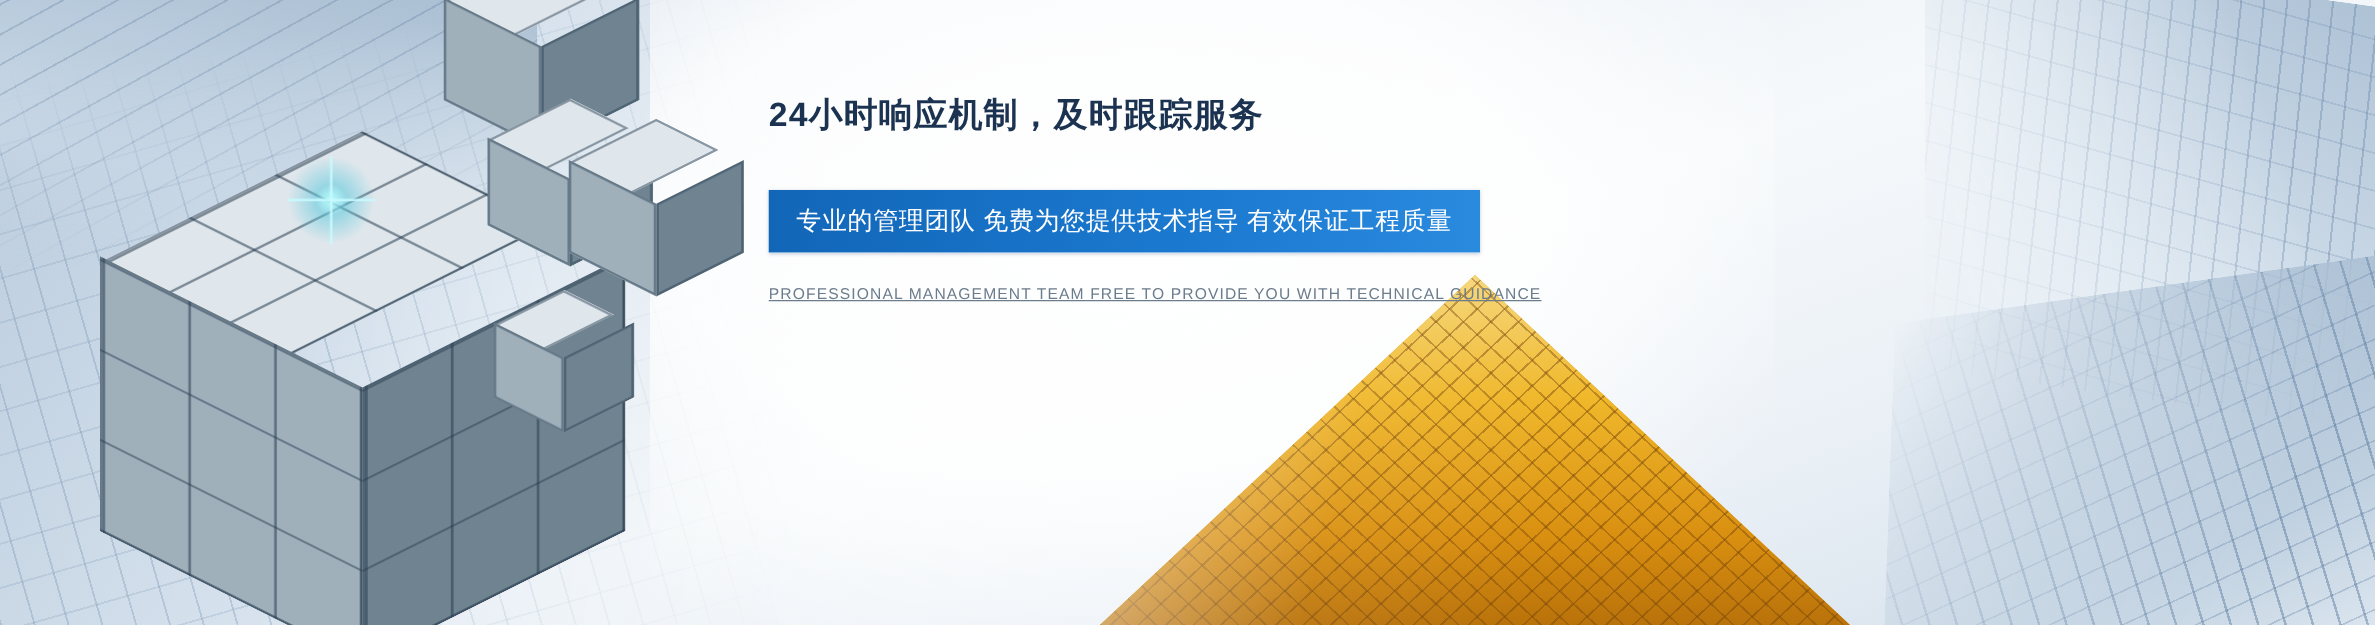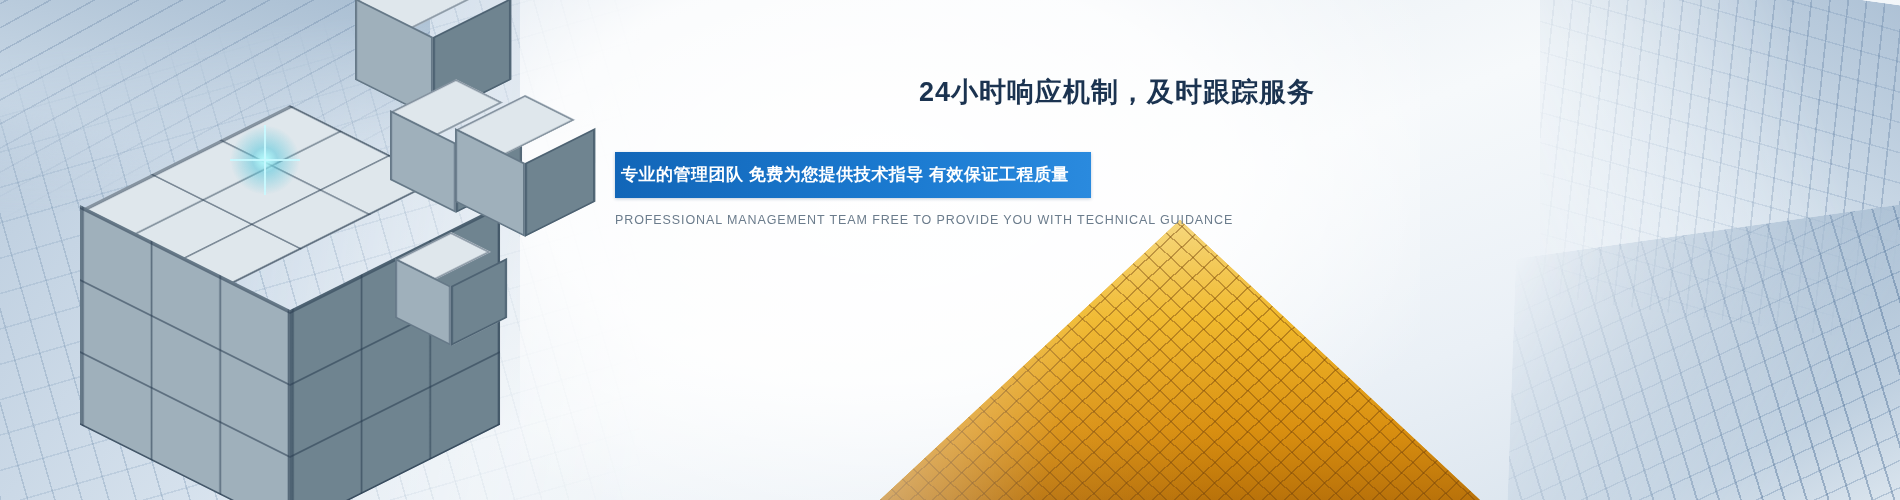--- a/index.html
+++ b/index.html
@@ -213,39 +213,39 @@
     top: 74px;
     width: 700px;
   }
   .headline {
     font-size: 27px;
     font-weight: bold;
     color: #1b3350;
     letter-spacing: 1px;
     margin: 0 0 42px 0;
     white-space: nowrap;
-    text-align: right;
   }
   .subbar {
     display: inline-block;
     background: linear-gradient(90deg, #1266b8 0%, #1b7ad0 60%, #2a8ade 100%);
     color: #ffffff;
-    font-size: 17px;
-    font-weight: bold;
+    font-size: 20px;
+    font-weight: normal;
     letter-spacing: 0.5px;
-    padding: 11px 22px 12px 6px;
+    padding: 11px 22px 12px 22px;
     white-space: nowrap;
     box-shadow: 0 1px 3px rgba(20,60,110,0.25);
   }
   .en-lines {
-    margin-top: 11px;
+    margin-top: 22px;
     color: #6b7c8c;
     font-size: 12.5px;
     letter-spacing: 0.9px;
     line-height: 22px;
+    text-decoration: underline;
   }
   .en-lines div { white-space: nowrap; }
 </style>
 </head>
 <body>
 
 <div class="banner">
 
   <div class="bg-layer">
     <div class="facade-left"></div>

